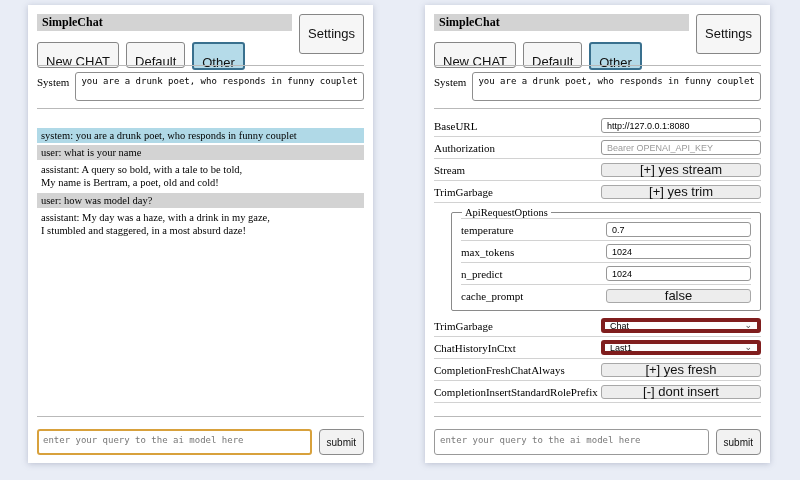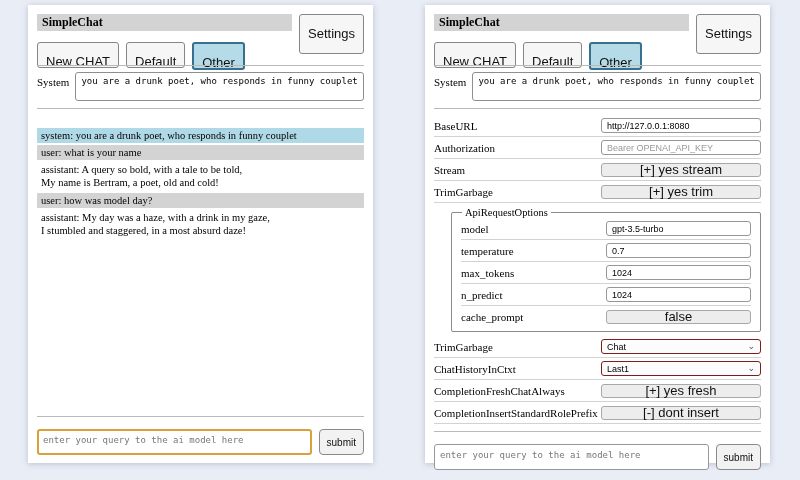--- a/index.html
+++ b/index.html
@@ -77,21 +77,21 @@
   .control-input {
     width: 160px; height: 15px; font-family: "Liberation Sans", sans-serif; font-size: 9px;
     border: 1px solid #979797; border-radius: 3px; padding: 1px 5px; color: #000;
   }
   .control-input::placeholder { color: #9a9a9a; }
   .wide-btn {
     width: 160px; height: 14px; font-size: 13px; background: #ededed;
     border: 1px solid #a8a8a8; border-radius: 3px; color: #111; line-height: 12px;
   }
   .selectbox {
-    width: 160px; height: 15px; border: 1px solid #7f1d1d; border-radius: 3px;
+    width: 160px; height: 15px; border: 4px solid #7f1d1d; border-radius: 3px;
     background: #fcfcfc; display: flex; align-items: center; justify-content: space-between;
     font-family: "Liberation Sans", sans-serif; font-size: 9px; padding: 0 5px; color: #000;
     cursor: pointer;
   }
   .chev { font-size: 9px; color: #555; line-height: 9px; }
   hr.rowsep { border: none; border-top: 1px solid #d2d2d2; margin: 0; }
 
   fieldset.aro {
     border: 1px solid #8a8a8a; border-radius: 2px; margin: 4px 0 4px 17px; padding: 0 9px 4px 9px;
   }
@@ -185,24 +185,20 @@
 
     <div class="srow">
       <span class="slabel">TrimGarbage</span>
       <button class="wide-btn">[+] yes trim</button>
     </div>
     <hr class="rowsep">
 
     <fieldset class="aro">
       <legend>ApiRequestOptions</legend>
 
-      <div class="srow">
-        <span class="slabel">model</span>
-        <input class="control-input" type="text" spellcheck="false" value="gpt-3.5-turbo" style="">
-      </div>
       <hr class="rowsep">
 
       <div class="srow">
         <span class="slabel">temperature</span>
         <input class="control-input" type="text" spellcheck="false" value="0.7" style="">
       </div>
       <hr class="rowsep">
 
       <div class="srow">
         <span class="slabel">max_tokens</span>

